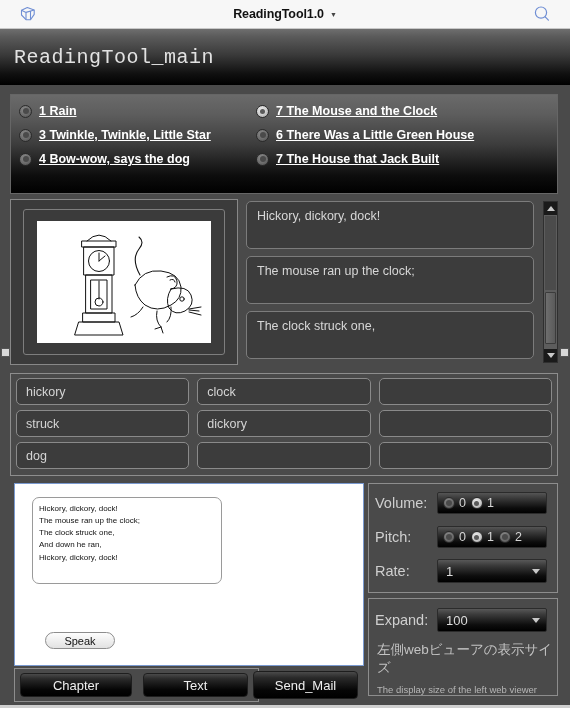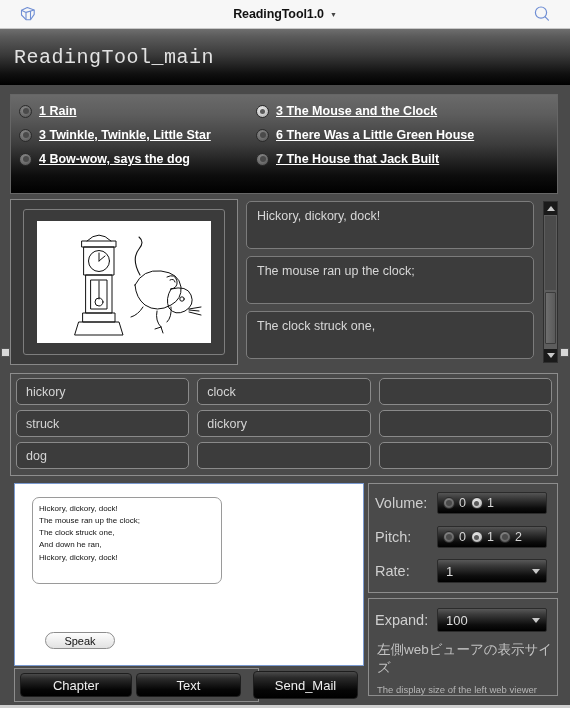--- a/index.html
+++ b/index.html
@@ -191,21 +191,21 @@
   }
   .expandrow{display:flex;align-items:center;margin:9px 0 0 6px;}
   .exp-label{width:62px;color:#cfcfcf;font-size:14.5px;}
   .jp{margin:9px 0 0 8px;color:#c3c3c3;font-size:13.5px;}
   .en{margin:7px 0 0 8px;color:#b6b6b6;font-size:9.5px;}
 
   
   .btnbar{
     position:absolute;left:14px;top:668px;width:245px;height:34px;
     border:1px solid #8d8d8d;box-sizing:border-box;background:#4a4a4a;
-    display:flex;align-items:center;gap:4px;padding:0 5px;
+    display:flex;align-items:center;gap:11px;padding:0 5px;
   }
   .dbtn{
     height:24px;box-sizing:border-box;
     background:linear-gradient(to bottom,#4a4a4a 0%,#2a2a2a 22%,#060606 70%,#000 100%);
     border:1px solid #1e1e1e;border-radius:4px;
     color:#efefef;font-size:13px;
     display:flex;align-items:center;justify-content:center;
   }
   .dbtn.w1{width:112px;}
   .dbtn.w2{width:105px;}
@@ -260,21 +260,21 @@
         <span class="rl-label">3 Twinkle, Twinkle, Little Star</span>
       </div>
       <div class="rl-item">
         <span class="rad sel"></span>
         <span class="rl-label">4 Bow-wow, says the dog</span>
       </div>
     </div>
     <div class="rl-col b">
       <div class="rl-item">
         <span class="rad on"></span>
-        <span class="rl-label">3 The Mouse and the Clock</span>
+        <span class="rl-label">7 The Mouse and the Clock</span>
       </div>
       <div class="rl-item">
         <span class="rad sel"></span>
         <span class="rl-label">6 There Was a Little Green House</span>
       </div>
       <div class="rl-item">
         <span class="rad sel"></span>
         <span class="rl-label">7 The House that Jack Built</span>
       </div>
     </div>

